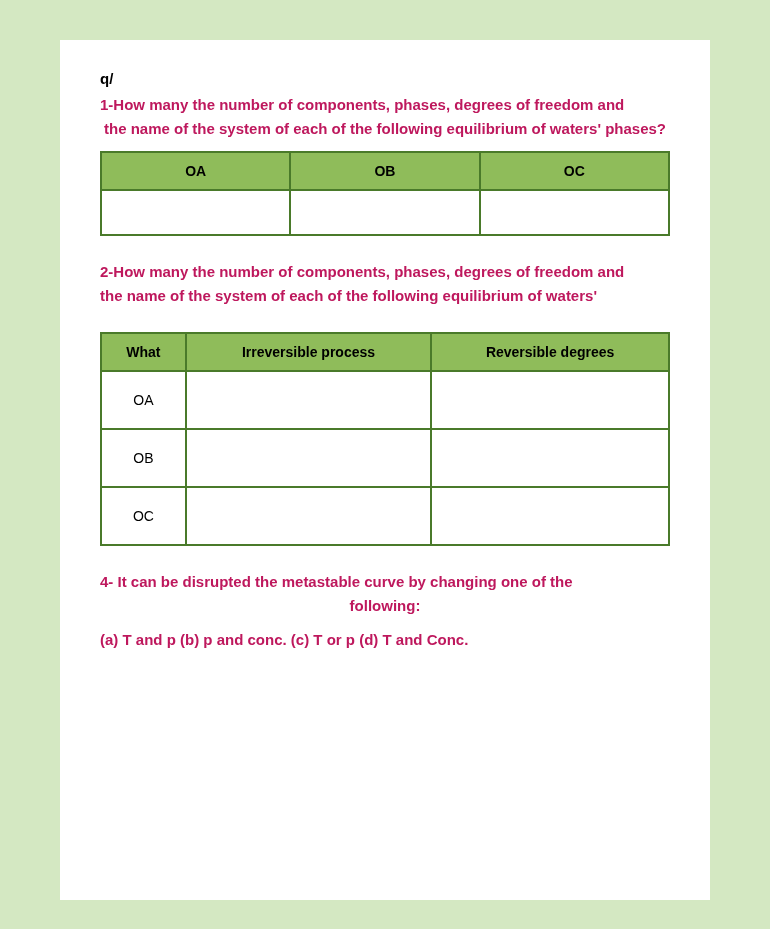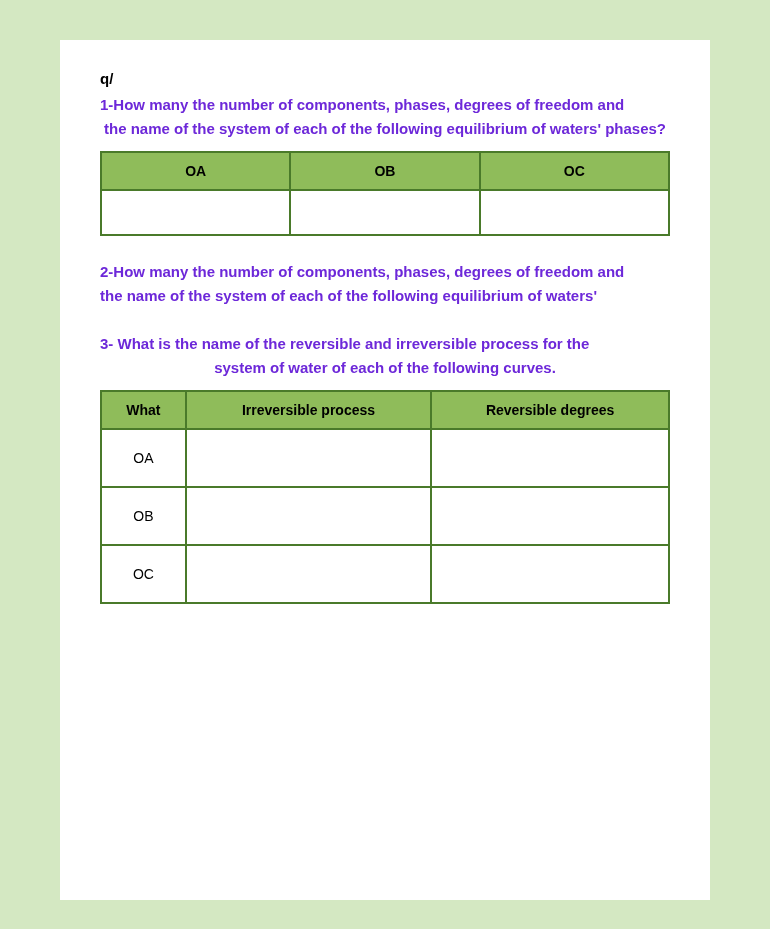--- a/index.html
+++ b/index.html
@@ -22,21 +22,21 @@
       min-height: 860px;
     }
 
     .question {
       margin-bottom: 24px;
     }
 
     .question-text {
       font-size: 15px;
       font-weight: bold;
-      color: #6d28d9;
+      color: #be185d;
       line-height: 1.6;
       margin-bottom: 10px;
     }
 
     .question-text .indent {
       display: block;
       text-align: center;
       font-weight: bold;
     }
 
@@ -117,24 +117,20 @@
   </div>
 
   <div class="question">
     <div class="question-text">
       <span>2-</span><span>How many the number of components, phases, degrees of freedom and</span><br>
       <span>the name of the system of each of the following equilibrium of waters'</span>
     </div>
   </div>
 
   <div class="question">
-    <div class="question-text">
-      <span>3-</span><span> What is the name of the reversible and irreversible process for the</span>
-      <span class="indent">system of water of each of the following curves.</span>
-    </div>
     <table>
       <thead>
         <tr>
           <th>What</th>
           <th>Irreversible process</th>
           <th>Reversible degrees</th>
         </tr>
       </thead>
       <tbody>
         <tr>
@@ -149,14 +145,21 @@
         </tr>
         <tr>
           <td>OC</td>
           <td></td>
           <td></td>
         </tr>
       </tbody>
     </table>
   </div>
 
+  <div class="question">
+    <div class="question-text">
+      <span>4-</span><span> It can be disrupted the metastable curve by changing one of the</span>
+      <span class="indent">following:</span>
+    </div>
+    <div class="question-text">(a) T and p (b) p and conc. (c) T or p (d) T and Conc.</div>
+  </div>
 
 </div>
 
 </body></html>

